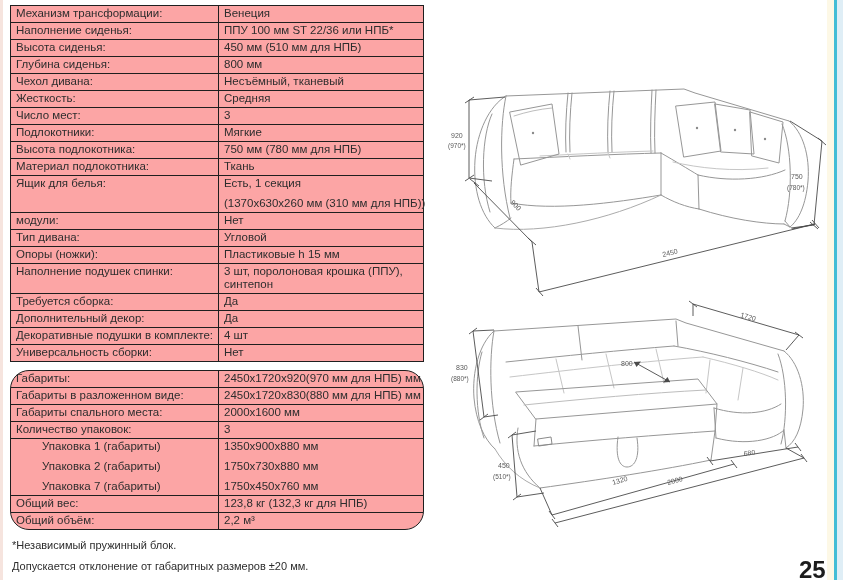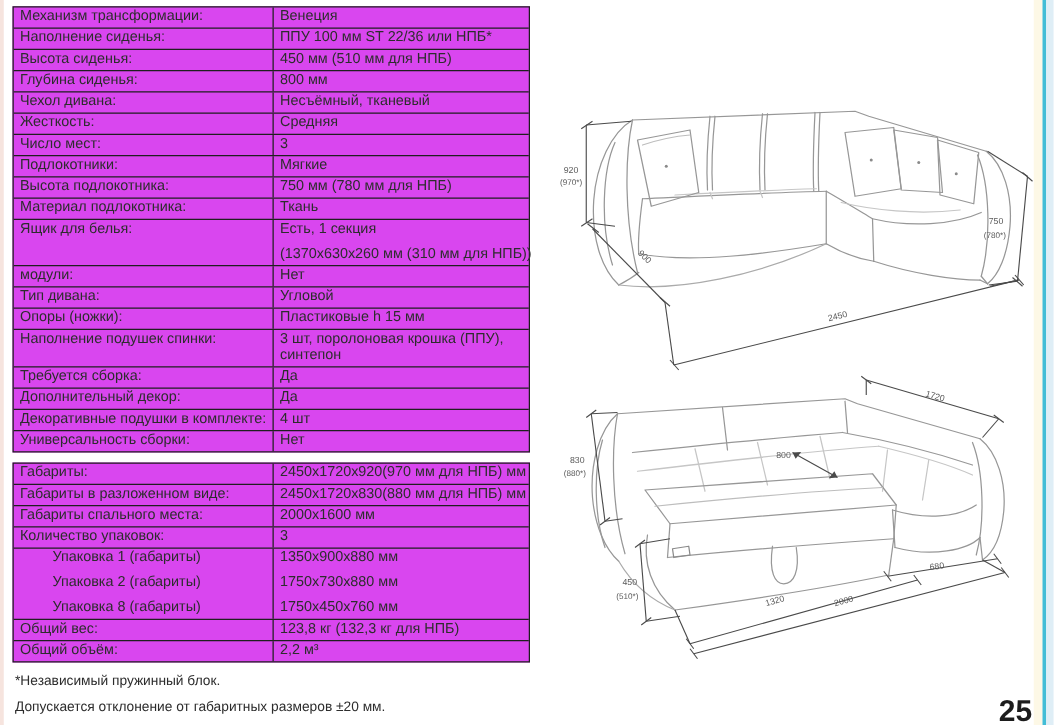--- a/index.html
+++ b/index.html
@@ -8,22 +8,22 @@
     background:#ffffff;
     font-family:"Liberation Sans", sans-serif;
   }
   
   .left-sliver{position:absolute;left:0;top:0;width:3px;height:580px;background:#f6e4de;}
   .cream-strip{position:absolute;left:827px;top:0;width:7px;height:580px;background:#fdf8e6;}
   .cyan-strip{position:absolute;left:834px;top:0;width:3px;height:580px;background:#43bdd6;}
   .blue-panel{position:absolute;left:837px;top:0;width:6px;height:580px;background:#dfeef6;}
 
   .left-col{position:absolute;left:10px;top:5px;width:414px;}
-  .table{border:1px solid #1f1f1f;box-sizing:border-box;background:#d946ef;}
-  .table + .table{margin-top:8px;}
+  .table{border:1px solid #1f1f1f;box-sizing:border-box;background:#fca5a5;}
+  .table + .table{margin-top:8px;border-radius:19px;}
   .trow{display:flex;border-bottom:1px solid #1f1f1f;}
   .trow:last-child{border-bottom:none;}
   .cell{box-sizing:border-box;padding:1px 3px 2px 5px;font-size:11.5px;line-height:13px;color:#2d2d2d;}
   .cell.label{width:208px;border-right:1px solid #1f1f1f;flex:none;}
   .cell.value{flex:1;}
   .line{white-space:nowrap;}
   .trow.spaced .line + .line{margin-top:7px;}
   .trow.indent .label .line{padding-left:26px;}
 
   .footnotes{margin-top:9px;padding-left:2px;}
@@ -227,21 +227,21 @@
           <div class="line">Количество упаковок:</div>
         </div>
         <div class="cell value">
           <div class="line">3</div>
         </div>
       </div>
       <div class="trow spaced indent">
         <div class="cell label">
           <div class="line">Упаковка 1 (габариты)</div>
           <div class="line">Упаковка 2 (габариты)</div>
-          <div class="line">Упаковка 8 (габариты)</div>
+          <div class="line">Упаковка 7 (габариты)</div>
         </div>
         <div class="cell value">
           <div class="line">1350х900х880 мм</div>
           <div class="line">1750х730х880 мм</div>
           <div class="line">1750х450х760 мм</div>
         </div>
       </div>
       <div class="trow">
         <div class="cell label">
           <div class="line">Общий вес:</div>

